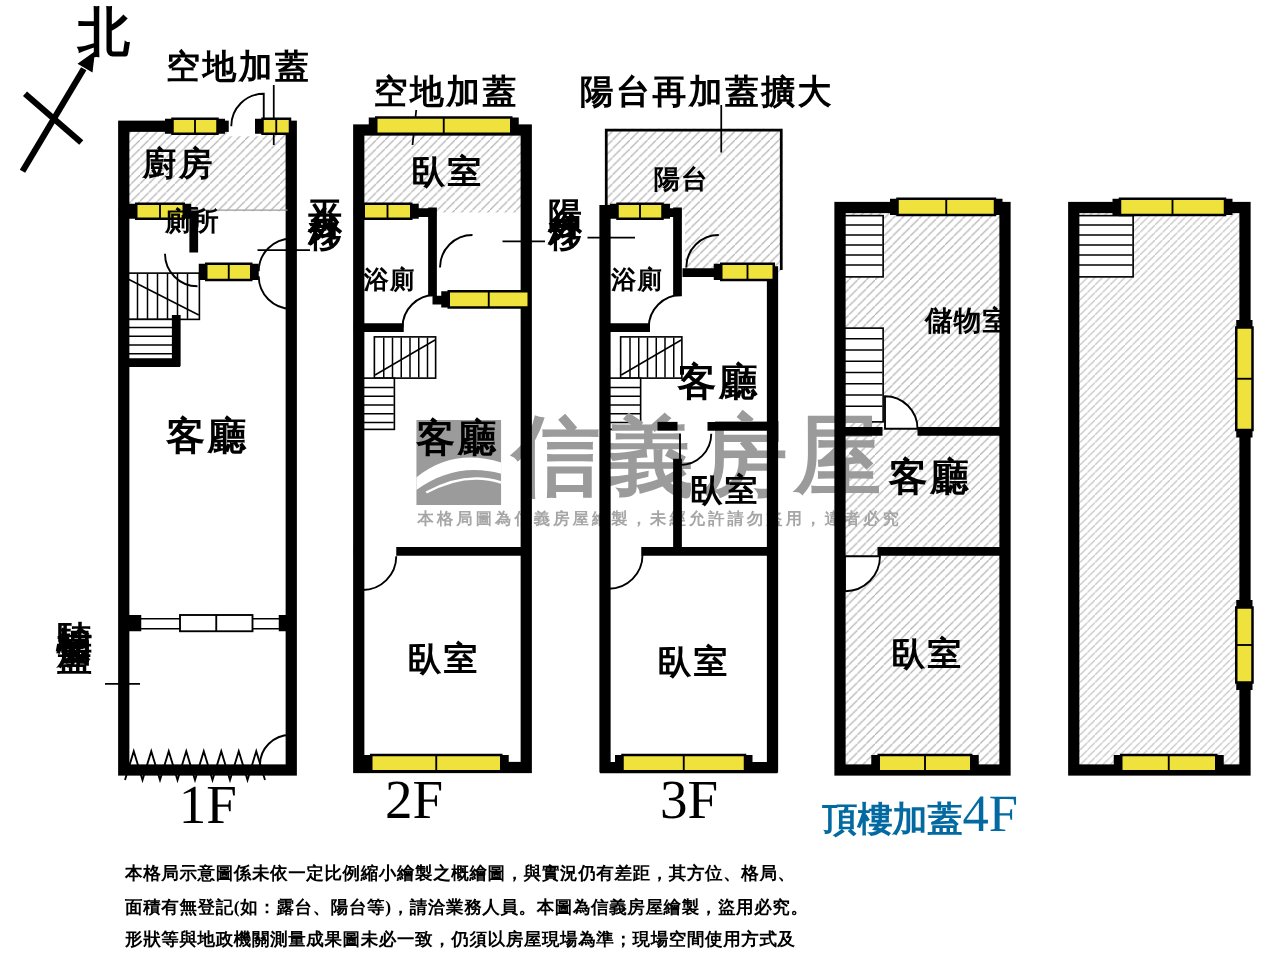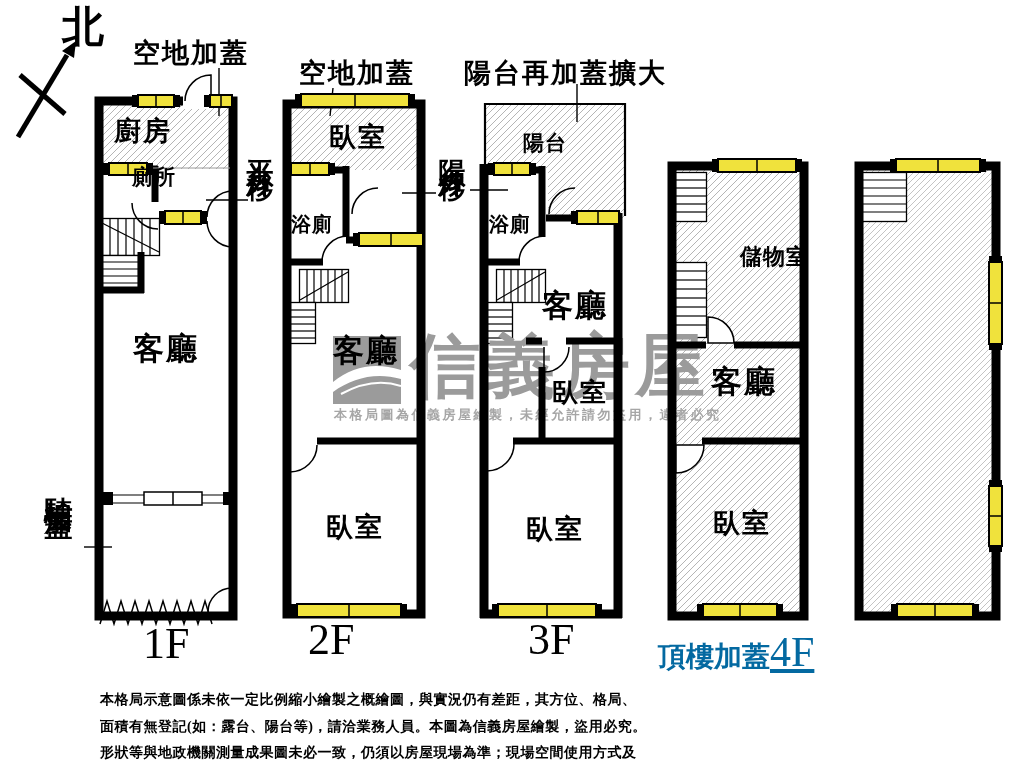--- a/index.html
+++ b/index.html
@@ -19,21 +19,21 @@
   .wd{stroke:#000;stroke-width:1.5;}
   .lead{stroke:#000;stroke-width:1.4;}
   .compass{stroke:#000;stroke-width:5;}
   
   .lbl{position:absolute;white-space:nowrap;color:#000;font-weight:600;letter-spacing:2px;line-height:1;}
   .vlbl{position:absolute;writing-mode:vertical-rl;text-orientation:upright;white-space:nowrap;
         color:#000;font-weight:600;letter-spacing:5px;line-height:1;}
   .flabel{position:absolute;font-size:44px;color:#000000;line-height:1;white-space:nowrap;}
   .f4row{position:absolute;display:flex;align-items:baseline;color:#0369a1;white-space:nowrap;}
   .f4row .pfx{font-size:28px;font-weight:600;}
-  .f4row .big{font-size:42px;text-decoration:underline;}
+  .f4row .big{font-size:42px;}
   
   .wm-logo{position:absolute;left:333px;top:336px;width:68px;height:68px;}
   .wm-brand{position:absolute;left:410px;top:332px;font-size:70px;font-weight:bold;
             color:#9b9b9b;letter-spacing:5px;line-height:1;white-space:nowrap;}
   .wm-notice{position:absolute;left:334px;top:406px;font-size:13px;font-weight:bold;
              color:#a6a6a6;letter-spacing:2.5px;white-space:nowrap;}
   
   .disc{position:absolute;left:100px;top:687px;width:840px;font-size:14px;line-height:26.5px;
         color:#000;font-weight:600;letter-spacing:0.5px;white-space:nowrap;}
 </style>

